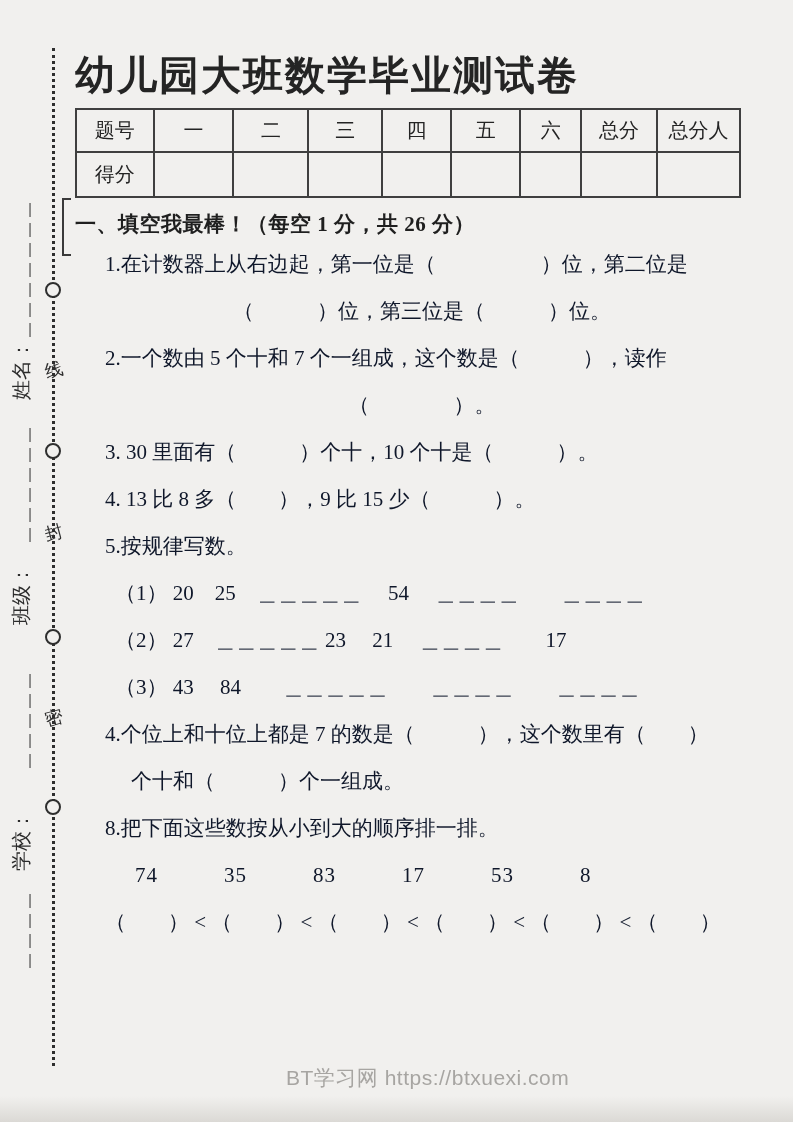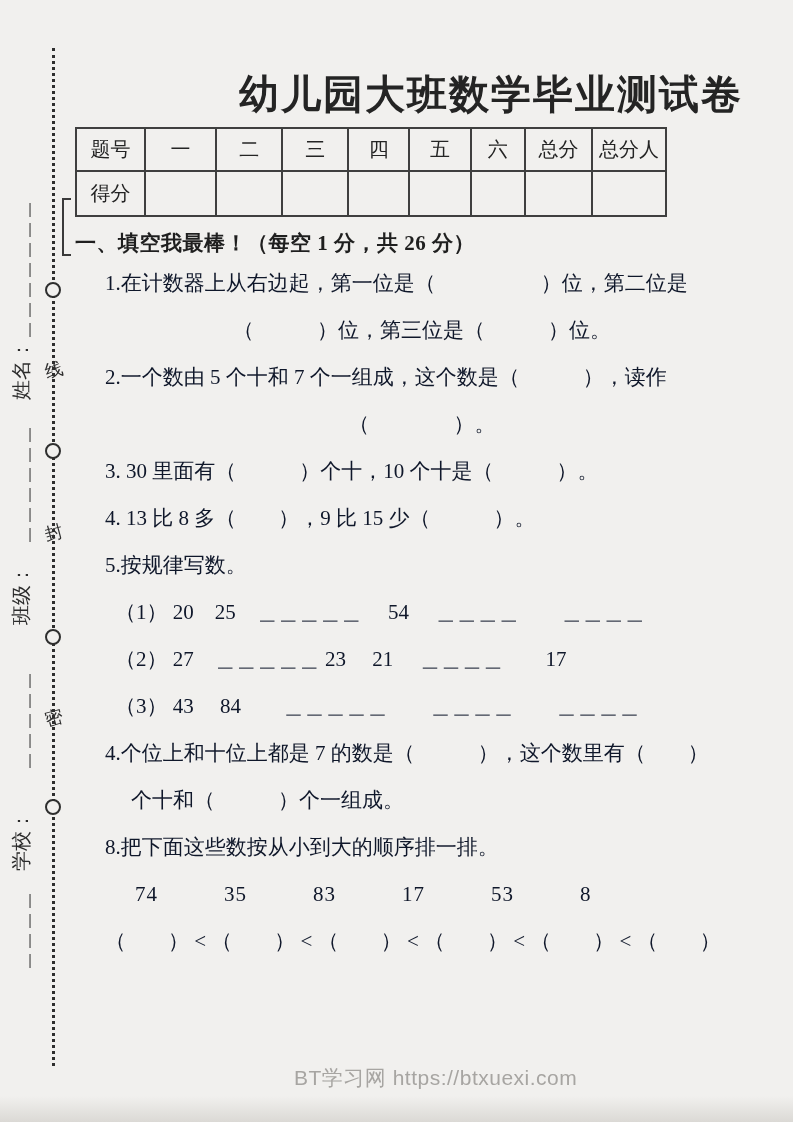--- a/index.html
+++ b/index.html
@@ -45,29 +45,29 @@
   .table-bracket{
     position:absolute; left:62px; top:198px; width:9px; height:58px;
     border-left:2px solid #3a3a3a;
     border-top:2px solid #3a3a3a;
     border-bottom:2px solid #3a3a3a;
   }
 
   
   .main{ position:absolute; left:75px; top:0; width:668px; }
   .paper-title{
-    padding-top:69px;
+    padding-top:50px;
     font-size:40px; font-weight:600; letter-spacing:2px;
-    text-align:right; color:#242424; line-height:1.3;
+    text-align:left; color:#242424; line-height:1.3;
   }
   .intro{ margin-top:22px; font-size:20px; line-height:33px; color:#2a2a2a; font-style:italic; }
   .intro .ind{ padding-left:32px; }
 
   table.score{
-    margin-top:6px; width:592px; border-collapse:collapse;
+    margin-top:6px; width:666px; border-collapse:collapse;
     font-size:20px; text-align:center; color:#242424;
   }
   table.score td{
     border:2px solid #3f3f3f; height:43px; padding:0 2px;
   }
   table.score tr.scorerow td{ height:45px; }
 
   .sec-heading{
     margin-top:11px; font-size:21px; font-weight:bold;
     color:#1f1f1f; line-height:30px; letter-spacing:0.5px;
@@ -77,21 +77,21 @@
     font-size:21px; line-height:47px; white-space:nowrap; color:#0f172a;
   }
   .l-q   { padding-left:30px; }
   .l-c   { padding-left:26px;text-align:center; }
   .l-c2  { padding-left:56px; }
   .l-sub { padding-left:40px; }
   .l-nums{ padding-left:60px; letter-spacing:1px; }
   .l-cmp { padding-left:30px; }
 
   .watermark{
-    position:absolute; left:294px; top:1064px;
+    position:absolute; left:286px; top:1064px;
     font-family:"Liberation Sans","DejaVu Sans",sans-serif;
     font-size:21px; color:#a7a5a2; letter-spacing:0.5px;
   }
 </style>
 </head>
 <body>
 
 <div class="seal-line"></div>
 <div class="seal-circle" style="top:282px;"></div>
 <div class="seal-circle" style="top:443px;"></div>

